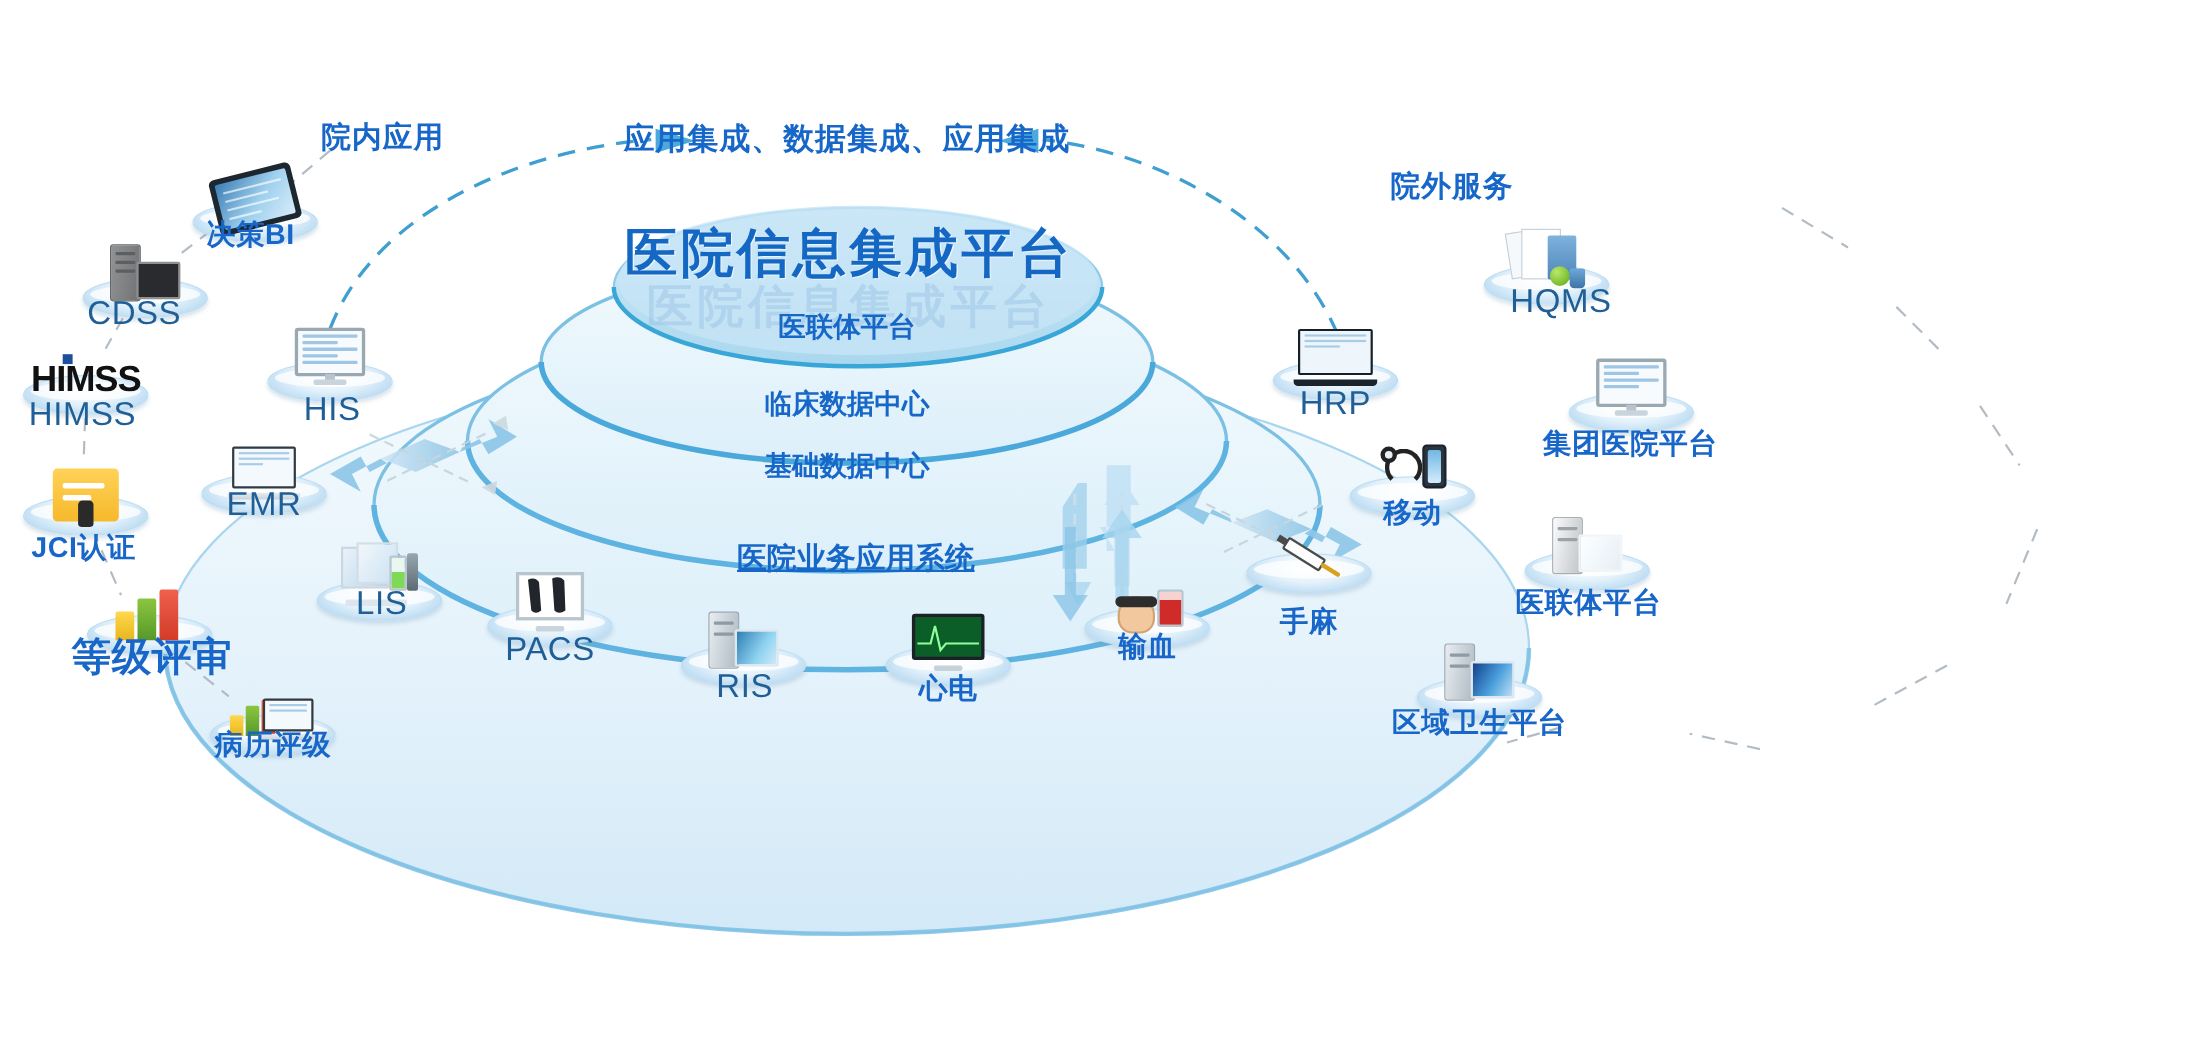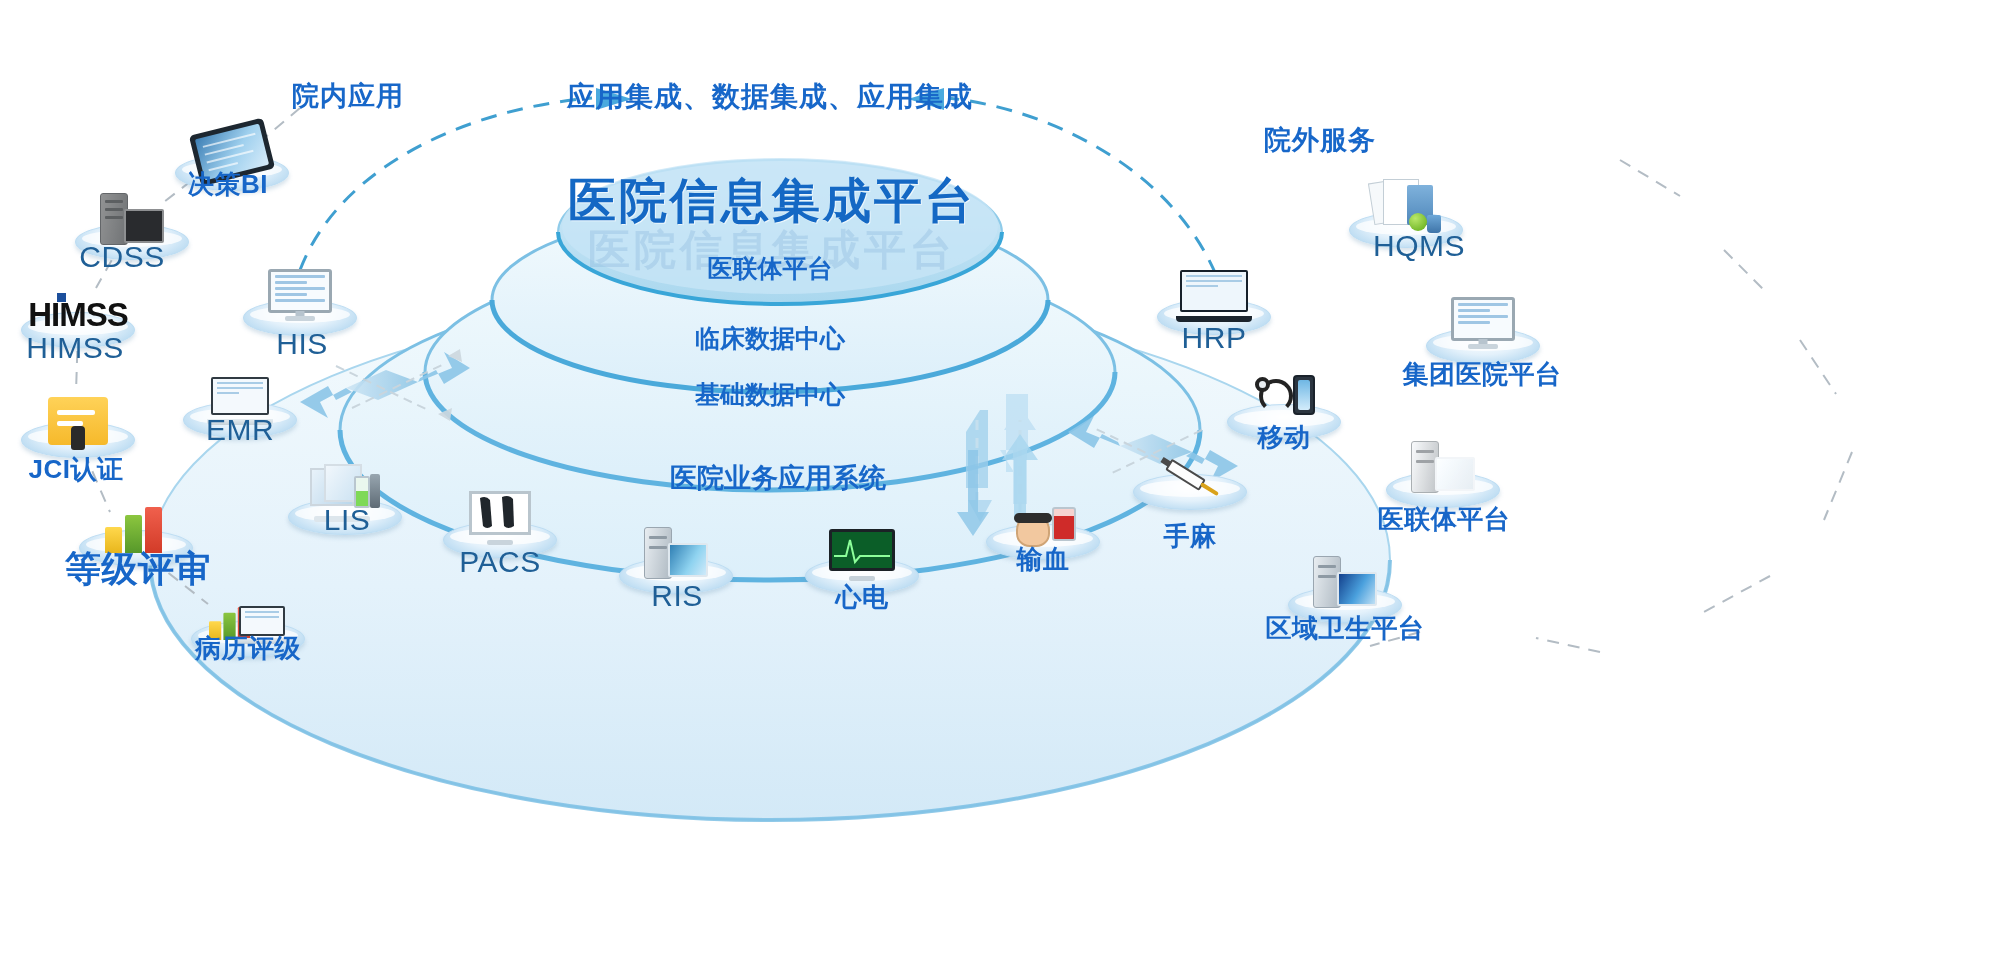--- a/index.html
+++ b/index.html
@@ -1,38 +1,38 @@
 <!DOCTYPE html>
 <html><head>
 <meta charset="utf-8">
 <style>
   html,body{margin:0;padding:0;background:#ffffff;}
   body{font-family:"Liberation Sans","DejaVu Sans",sans-serif;}
-  #stage{position:relative;width:2000px;height:908px;overflow:hidden;background:#ffffff;}
+  #stage{position:relative;width:2000px;height:908px;overflow:hidden;background:#ffffff;margin-top:29px;}
   #stage svg.layer{position:absolute;left:0;top:0;width:2000px;height:955px;pointer-events:none;}
 
   
   .lbl{position:absolute;transform:translate(-50%,-50%);white-space:nowrap;
        color:#1f5f96;font-size:28px;letter-spacing:.5px;}
   .lbl.cn{color:#1766c8;font-weight:bold;}
   .lbl.en{color:#1f5f96;font-weight:400;font-size:30px;}
 
   .hdr{position:absolute;transform:translate(-50%,-50%);white-space:nowrap;
        color:#1767c9;font-weight:bold;font-size:27px;letter-spacing:1px;}
 
   .ring-lbl{position:absolute;transform:translate(-50%,-50%);white-space:nowrap;
             color:#1767c9;font-weight:bold;font-size:25px;}
 
   .plat-title{position:absolute;transform:translate(-50%,-50%);white-space:nowrap;
               color:#1468c4;font-weight:bold;font-size:48px;letter-spacing:3px;
               text-shadow:1px 1px 0 rgba(255,255,255,.65);}
   .ghost{position:absolute;transform:translate(-50%,-50%);white-space:nowrap;
          color:rgba(130,175,215,.30);font-weight:bold;font-size:42px;letter-spacing:4px;}
   .biz-lbl{position:absolute;transform:translate(-50%,-50%);white-space:nowrap;
-           color:#1767c9;font-weight:bold;font-size:27px;}
+           color:#1767c9;font-weight:bold;font-size:27px;text-decoration:underline;}
 
   
   .node{position:absolute;transform:translate(-50%,-50%);width:120px;height:96px;}
   .node .disc{position:absolute;left:50%;bottom:0;transform:translateX(-50%);
       width:112px;height:34px;border-radius:50%;
       background:radial-gradient(ellipse at 50% 35%,#ffffff 0%,#e3f1fb 45%,#bcdcf2 78%,#a5cfe9 100%);
       box-shadow:0 3px 4px rgba(120,160,190,.30);border:1px solid #bcdcf2;}
   .node .disc:after{content:"";position:absolute;left:6px;right:6px;top:5px;height:17px;
       border-radius:50%;background:rgba(255,255,255,.75);}
   .node .ic{position:absolute;left:50%;bottom:13px;transform:translateX(-50%);

